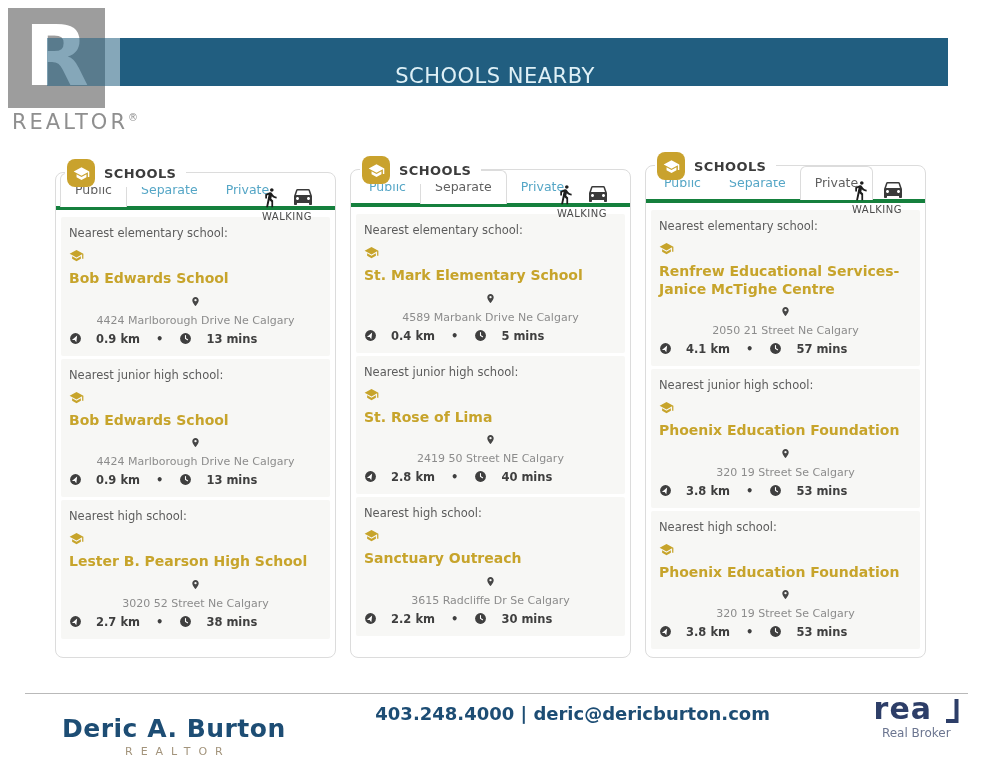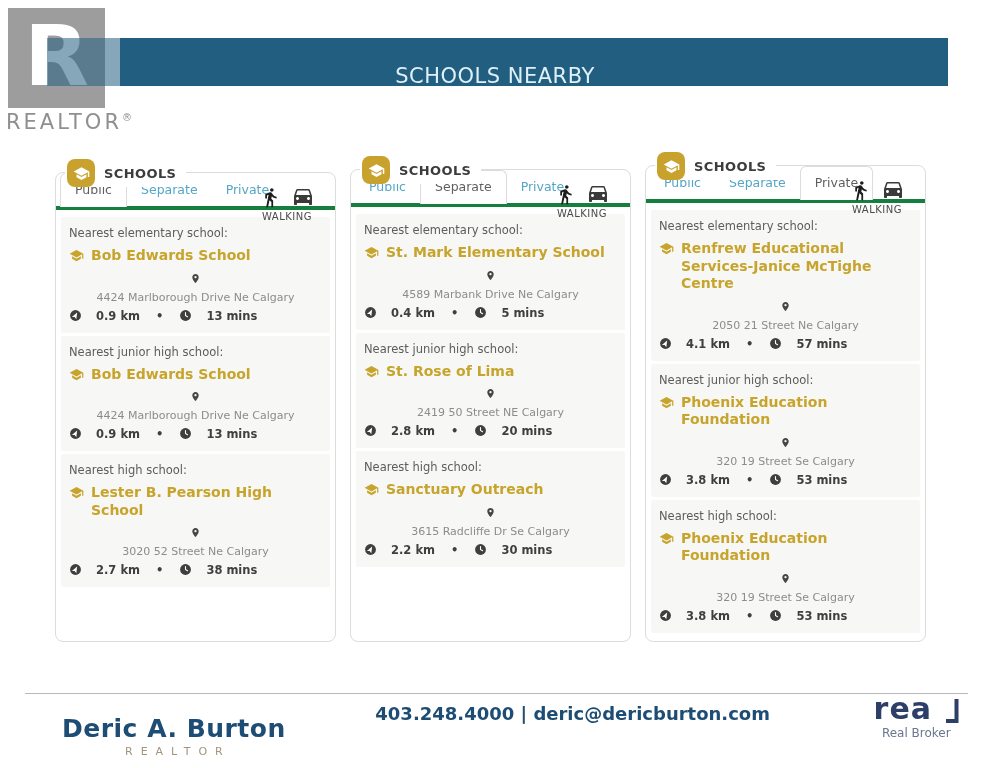--- a/index.html
+++ b/index.html
@@ -5,21 +5,21 @@
   * { margin:0; padding:0; box-sizing:border-box; }
   html,body { background:#fff; }
   body { font-family:"DejaVu Sans","Liberation Sans",sans-serif; }
   .page { position:relative; width:993px; height:768px; background:#ffffff; overflow:hidden; }
 
   
   .logo-box { position:absolute; left:8px; top:8px; width:97px; height:100px;
               background:#9d9d9d; display:flex; align-items:center; justify-content:center; }
   .logo-r { color:#ffffff; font-size:84px; font-weight:700; line-height:1;
             font-family:"DejaVu Sans",sans-serif; margin-top:-4px; }
-  .realtor-line { position:absolute; left:6px; top:110px; font-size:21px; color:#8f8f8f;
+  .realtor-line { position:absolute; left:12px; top:110px; font-size:21px; color:#8f8f8f;
                   letter-spacing:3px; font-weight:400; }
   .realtor-line sup { font-size:10px; letter-spacing:0; }
 
   .banner { position:absolute; left:120px; top:38px; width:828px; height:48px; background:#215e80; }
   .banner-overlay { position:absolute; left:47px; top:38px; width:73px; height:48px;
                     background:rgba(33,94,128,0.55); }
   .banner-title { position:absolute; left:120px; top:50px; width:750px; height:52px;
                   display:flex; align-items:center; justify-content:center;
                   color:#def0f6; font-size:21px; letter-spacing:0.5px; }
 
@@ -43,21 +43,21 @@
 
   .tabs { display:flex; align-items:flex-end; padding-left:4px;
           border-bottom:4px solid #15803d; }
   .tab { padding:8px 14px 9px; font-size:12.5px; color:#55a6c6; cursor:pointer; }
   .tab.active { color:#5f5f5f; background:#fff; border:1px solid #dcdcdc; border-bottom:none;
                 border-radius:6px 6px 0 0; margin-bottom:-1px; padding-bottom:10px; }
 
   .sections { padding:7px 5px 0 5px; }
   .section { background:#f7f7f5; border-radius:2px; padding:9px 8px 10px 8px; margin-bottom:3px; }
   .section-label { font-size:11.5px; color:#5c5c5c; margin-bottom:7px; }
-  .school-row { display:flex; align-items:flex-start; gap:7px; margin-bottom:7px; }
+  .school-row { display:flex; align-items:flex-start; gap:7px; margin-bottom:7px;flex-direction:column; }
   .school-name { color:#c7a42b; font-weight:700; font-size:14px; line-height:1.25; }
   .school-cap { flex:0 0 auto; margin-top:1px; }
   .addr-row { display:flex; align-items:center; gap:6px; font-size:11px; color:#8c8c8c; margin-bottom:5px;flex-direction:column; }
   .dist-row { display:flex; align-items:flex-start; gap:14px; font-size:11.5px; color:#3f3f3f; font-weight:700; }
   .dot-sep { color:#3f3f3f; font-weight:700; margin:0 2px; }
 
   
   .footer-line { position:absolute; left:25px; top:693px; width:943px; border-top:1px solid #b9b9b9; }
   .agent { position:absolute; left:62px; top:698px; }
   .agent-name { font-size:25px; font-weight:700; color:#1d4d74; letter-spacing:0.5px;margin-top:16px; }
@@ -326,21 +326,21 @@
                 </svg>
               </span>
             <span>2.8 km</span>
             <span class="dot-sep">•</span>
             <span>
                 <svg class="ico" width="13" height="13" viewBox="0 0 24 24">
                   <circle cx="12" cy="12" r="10" fill="#3f3f3f"></circle>
                   <path d="M12 6.5V12l3.8 2.3" stroke="#ffffff" stroke-width="2" fill="none" stroke-linecap="round"></path>
                 </svg>
               </span>
-            <span>20 mins</span>
+            <span>40 mins</span>
           </div>
         </div>
 
         <div class="section">
           <div class="section-label">Nearest high school:</div>
           <div class="school-row">
             <span class="school-cap">
                 <svg class="ico" width="15" height="15" viewBox="0 0 24 24">
                   <path fill="#c7a42b" d="M5 13.18v4L12 21l7-3.82v-4L12 17l-7-3.82zM12 3L1 9l11 6 9-4.91V17h2V9L12 3z"></path>
                 </svg>

